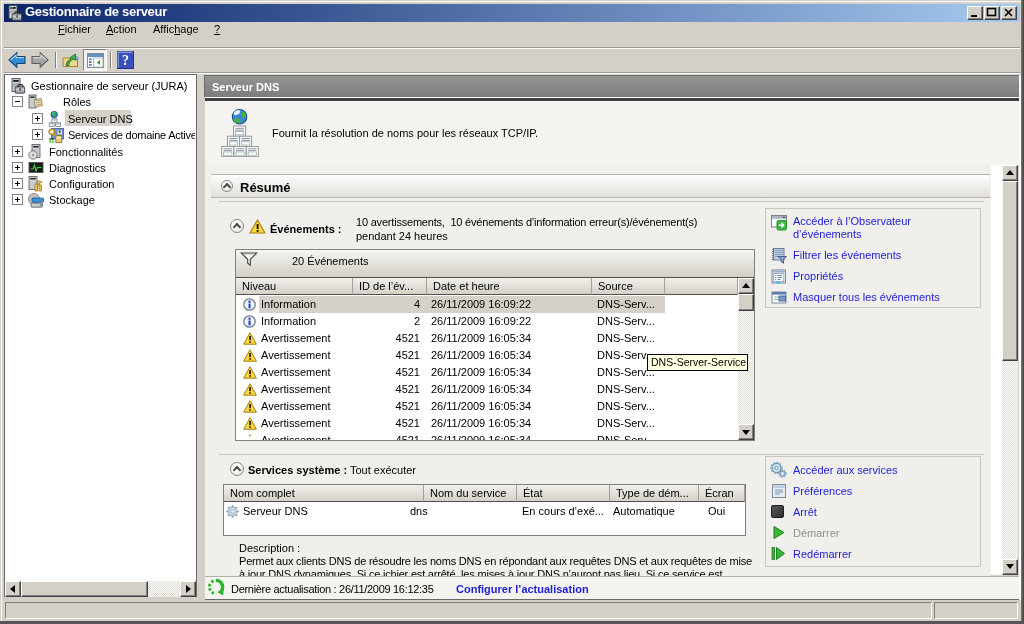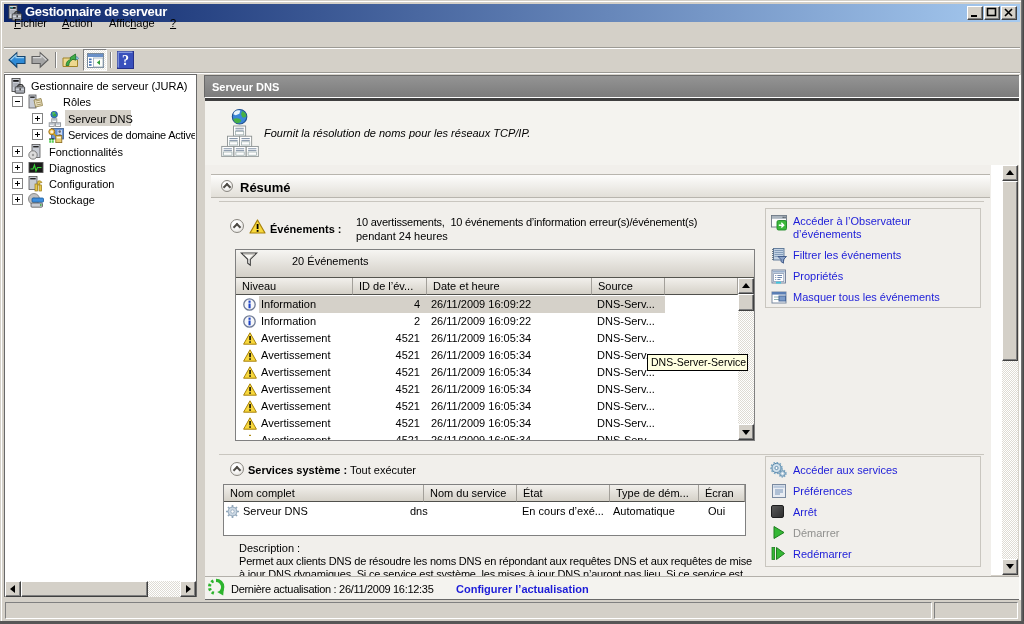--- a/index.html
+++ b/index.html
@@ -12,42 +12,42 @@
 
 #titlebar { left:4px; top:4px; width:1016px; height:18px; background:linear-gradient(to right,#0a246a,#a6caf0); }
 #title-text { left:25px; top:5px; color:#fff; font-weight:bold; font-size:13px; letter-spacing:-0.3px; line-height:13px; }
 .tbtn { top:6px; width:16px; height:14px; background:#d4d0c8;
   border-top:1px solid #fff; border-left:1px solid #fff;
   border-right:1px solid #404040; border-bottom:1px solid #404040;
   box-shadow: inset -1px -1px 0 #808080; }
 
 #menubar { left:4px; top:22px; width:1016px; height:25px; background:#d4d0c8; }
 #mline { left:4px; top:47px; width:1016px; height:2px; background:#9c9a94; border-bottom:1px solid #fff; }
-.menuitem { top:16px; height:14px; line-height:14px; }
+.menuitem { top:22px; height:14px; line-height:14px;margin-left:44px; }
 u.m { text-decoration:underline; }
 
 #toolbar { left:4px; top:49px; width:1016px; height:23px; background:#d4d0c8; }
 #tline { left:4px; top:72px; width:1016px; height:2px; background:#9c9a94; border-bottom:1px solid #fff; }
 .tsep { top:52px; width:1px; height:16px; background:#808080; box-shadow:1px 0 0 #fff; }
 
 #tree { left:4px; top:74px; width:193px; height:523px; background:#fff; border:1px solid #696969; }
 .texp { width:11px; height:11px; border:1px solid #848484; background:#fff; }
 .texp:before { content:""; position:absolute; left:2px; top:4px; width:5px; height:1px; background:#000; }
 .texp.plus:after { content:""; position:absolute; left:4px; top:2px; width:1px; height:5px; background:#000; }
 .trow { height:16px; line-height:16px; white-space:nowrap; }
 #tree-hscroll { left:5px; top:581px; width:191px; height:16px; }
 .sbtn { position:absolute; background:#d4d0c8; border-top:1px solid #fff; border-left:1px solid #fff; border-right:1px solid #404040; border-bottom:1px solid #404040; box-shadow: inset -1px -1px 0 #808080; }
 .sthumb { position:absolute; background:#d4d0c8; border-top:1px solid #fff; border-left:1px solid #fff; border-right:1px solid #404040; border-bottom:1px solid #404040; box-shadow: inset -1px -1px 0 #808080; }
 .strack { position:absolute; background-image:conic-gradient(#fff 0 25%, #dedbd3 0 50%, #fff 0 75%, #dedbd3 0); background-size:2px 2px; }
 .arrow { position:absolute; width:0; height:0; }
 
 #rp-header { left:204px; top:75px; width:816px; height:23px; background:linear-gradient(#949494,#7c7c7c); border-left:1px solid #696969; border-top:1px solid #696969; border-bottom:1px solid #fdfdfd; color:#fff; font-weight:bold; line-height:22px; padding-left:7px; }
 #rpdark { left:205px; top:98px; width:815px; height:3px; background:#3f3f3f; }
 #hero { left:205px; top:101px; width:815px; height:64px; background:#f4f3ef; }
-#hero-text { left:264px; top:127px;font-style:italic; }
+#hero-text { left:272px; top:127px; }
 #scrollarea { left:205px; top:165px; width:786px; height:411px; background:#f1efeb; }
 #whitegap { left:991px; top:165px; width:11px; height:410px; background:#fff; }
 #refreshbar { left:205px; top:576px; width:815px; height:24px; background:#f4f3ef; border-top:1px solid #b3b0aa; border-bottom:1px solid #696969; }
 
 .band { position:absolute; background:linear-gradient(#fdfdfc,#e2dfd8); border-top:1px solid #b8b5ae; border-bottom:1px solid #b8b5ae; }
 .chev { position:absolute; border-radius:50%; border:1px solid #8a8781; background:radial-gradient(circle at 40% 35%,#fff 30%,#dcd9d3); }
 .chev:after { content:""; position:absolute; left:50%; top:55%; width:4px; height:4px; border-top:2px solid #4d4a45; border-left:2px solid #4d4a45; transform:translate(-50%,-50%) rotate(45deg); }
 .hline { position:absolute; height:1px; background:#c9c6bf; }
 .blue { color:#1c1cd8; }
 .linkbox { position:absolute; border:1px solid #c9c6bf; }
@@ -449,21 +449,21 @@
   </g>
 </svg>
 <div class="cell" style="left:243px;top:503px;">Serveur DNS</div>
 <div class="cell" style="left:410px;top:503px;">dns</div>
 <div class="cell" style="left:522px;top:503px;">En cours d’exé...</div>
 <div class="cell" style="left:613px;top:503px;">Automatique</div>
 <div class="cell" style="left:708px;top:503px;">Oui</div>
 
 <div class="abs" id="desc1">Description&nbsp;:</div>
 <div class="abs" id="desc2">Permet aux clients DNS de résoudre les noms DNS en répondant aux requêtes DNS et aux requêtes de mise</div>
-<div class="abs" id="desc3">à jour DNS dynamiques. Si ce service est système, les mises à jour DNS n’auront pas lieu. Si ce service est</div>
+<div class="abs" id="desc3">à jour DNS dynamiques. Si ce ichier est arrêté, les mises à jour DNS n’auront pas lieu. Si ce service est</div>
 
 <div class="linkbox" style="left:765px;top:456px;width:216px;height:111px;"></div>
 <svg class="abs" style="left:770px;top:462px" width="17" height="16" viewBox="0 0 17 16">
   <circle cx="6.5" cy="6" r="4.6" fill="#cfe0ec" stroke="#4a7a9e" stroke-width="1"></circle>
   <circle cx="6.5" cy="6" r="5.4" fill="none" stroke="#7aa6c4" stroke-width="1.7" stroke-dasharray="1.6 1.5"></circle>
   <circle cx="6.5" cy="6" r="1.6" fill="#fff" stroke="#4a7a9e" stroke-width="0.8"></circle>
   <circle cx="12.5" cy="11.5" r="2.8" fill="#b8cede" stroke="#4a7a9e" stroke-width="0.9"></circle>
   <circle cx="12.5" cy="11.5" r="3.5" fill="none" stroke="#7aa6c4" stroke-width="1.4" stroke-dasharray="1.3 1.2"></circle>
   <circle cx="12.5" cy="11.5" r="1" fill="#fff"></circle>
 </svg>

